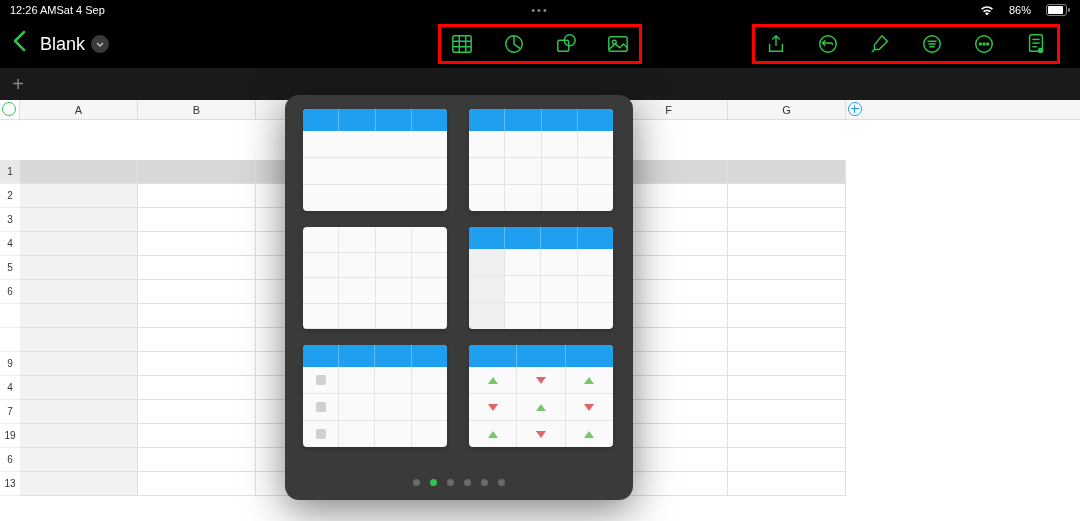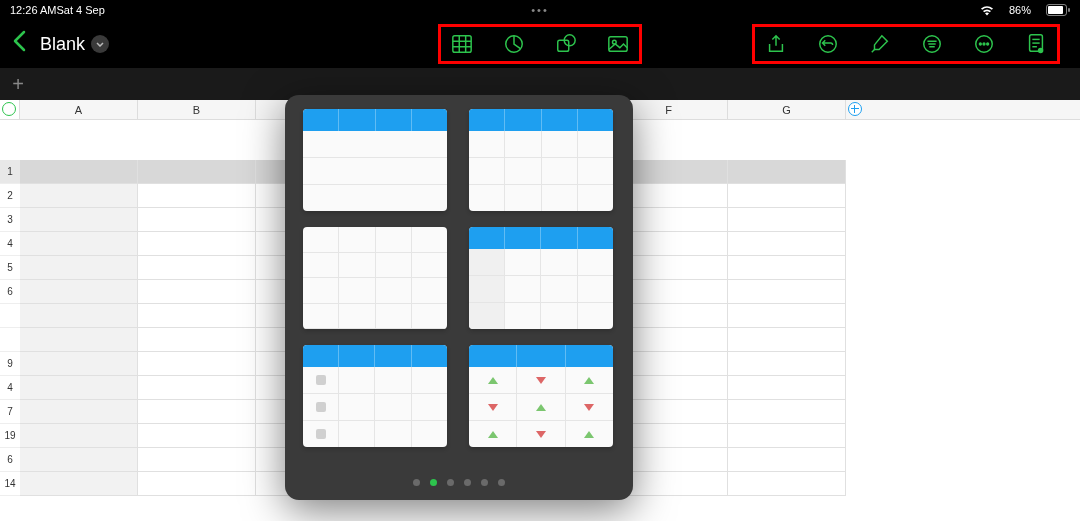--- a/index.html
+++ b/index.html
@@ -226,21 +226,21 @@
         <div class="row-num">4</div>
         <div class="row-num">5</div>
         <div class="row-num">6</div>
         <div class="row-num"></div>
         <div class="row-num"></div>
         <div class="row-num">9</div>
         <div class="row-num">4</div>
         <div class="row-num">7</div>
         <div class="row-num">19</div>
         <div class="row-num">6</div>
-        <div class="row-num">14</div>
+        <div class="row-num">13</div>
       </div>
       <div class="grid-cells">
         <div class="label-row"></div>
         <div class="header-row">
           <div class="cell"></div>
             <div class="cell"></div>
             <div class="cell"></div>
             <div class="cell"></div>
             <div class="cell"></div>
             <div class="cell"></div>

